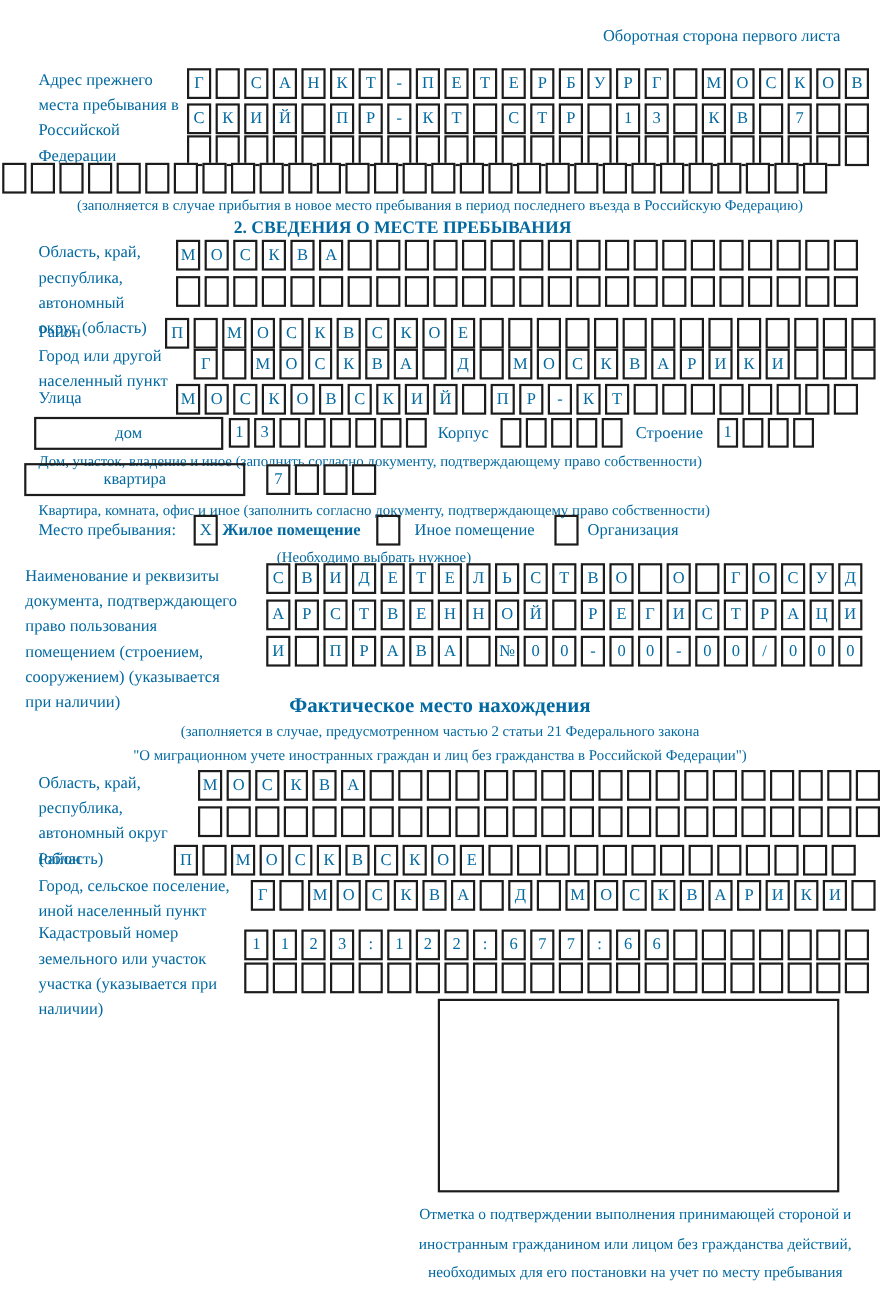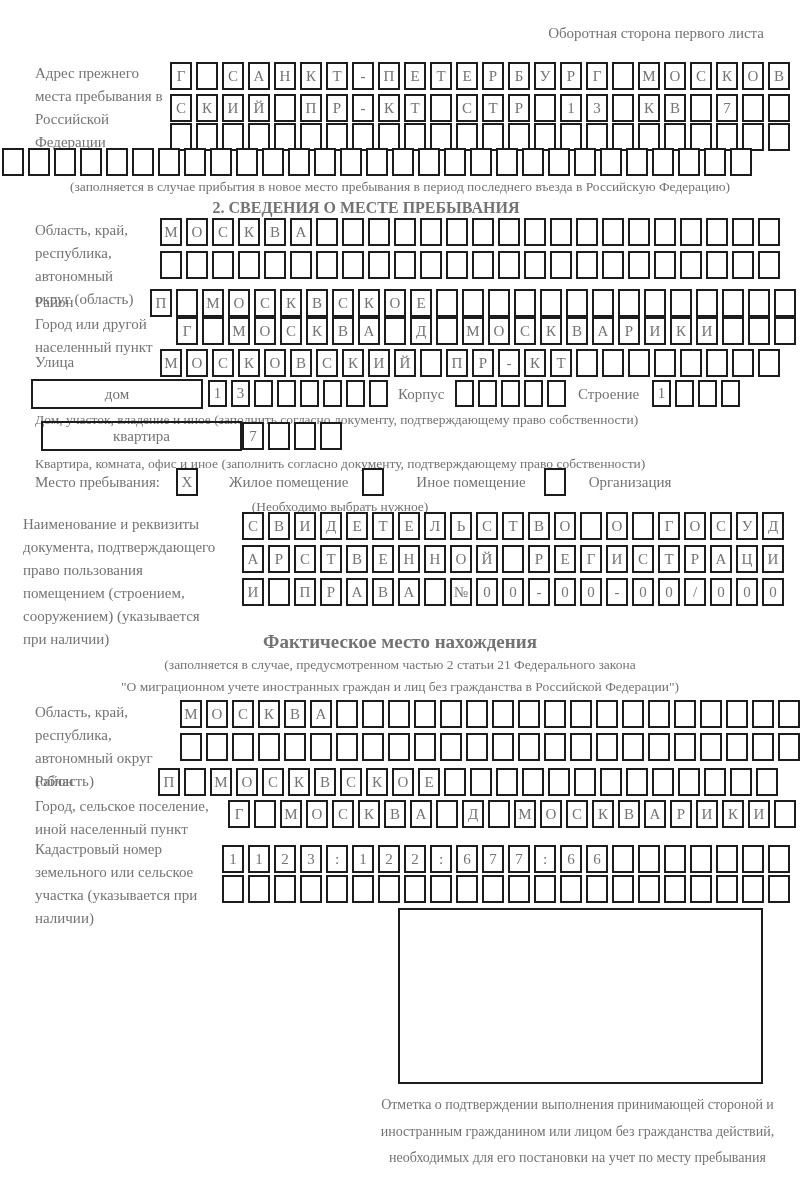--- a/index.html
+++ b/index.html
@@ -1,18 +1,18 @@
 <!DOCTYPE html>
 <html><head>
 <meta charset="utf-8">
 <style>
   html,body { margin:0; padding:0; background:#fff; }
   .page {
     position:relative; width:800px; height:1180px; background:#ffffff;
-    font-family:"Liberation Serif","DejaVu Serif",serif; color:#737373;
+    font-family:"Liberation Serif","DejaVu Serif",serif; color:#0369a1;
     overflow:hidden;
   }
   .abs { position:absolute; }
   .lbl { font-size:15px; line-height:23px; }
   .cap { font-size:13.5px; }
   .center { text-align:center; }
   .bold { font-weight:bold; }
   .cells { display:flex; }
   .cell {
     width:22px; height:28px; box-sizing:border-box; border:2px solid #1c1c1c;
@@ -312,37 +312,37 @@
     </div>
   <div class="abs lbl" style="left:578px; top:383px;">Строение</div>
   <div class="abs cells compact" style="left:652px; top:380px;">
       <span class="cell">1</span>
       <span class="cell"></span>
       <span class="cell"></span>
       <span class="cell"></span>
     </div>
   <div class="abs cap" style="left:35px; top:412px;text-align:center;">Дом, участок, владение и иное (заполнить согласно документу, подтверждающему право собственности)</div>
 
-  <div class="abs widebox" style="left:41px; top:421px; width:201px;">квартира</div>
+  <div class="abs widebox" style="left:22px; top:421px; width:201px;">квартира</div>
   <div class="abs cells" style="left:242px; top:422px;">
       <span class="cell">7</span>
       <span class="cell"></span>
       <span class="cell"></span>
       <span class="cell"></span>
     </div>
   <div class="abs cap" style="left:35px; top:456px;">Квартира, комната, офис и иное (заполнить согласно документу, подтверждающему право собственности)</div>
 
   <div class="abs mesto-row" style="left:35px; top:468px;">
     <span>Место пребывания:</span>
     <span class="checkbox" style="margin-left:16px;">X</span>
-    <span style="margin-left:31px;">Жилое помещение</span>
+    <span style="margin-left:4px;font-weight:bold;">Жилое помещение</span>
     <span class="checkbox" style="margin-left:14px;"></span>
-    <span style="margin-left:32px;">Иное помещение</span>
+    <span style="margin-left:13px;">Иное помещение</span>
     <span class="checkbox" style="margin-left:18px;"></span>
-    <span style="margin-left:23px;">Организация</span>
+    <span style="margin-left:8px;">Организация</span>
   </div>
   <div class="abs cap center" style="left:180px; top:499px; width:320px;">(Необходимо выбрать нужное)</div>
 
   <div class="abs lbl" style="left:23px; top:513px; width:202px;">Наименование и реквизиты документа, подтверждающего право пользования помещением (строением, сооружением) (указывается при наличии)</div>
   <div class="abs cells" style="left:242px; top:512px;">
       <span class="cell">С</span>
       <span class="cell">В</span>
       <span class="cell">И</span>
       <span class="cell">Д</span>
       <span class="cell">Е</span>
@@ -515,21 +515,21 @@
       <span class="cell">К</span>
       <span class="cell">В</span>
       <span class="cell">А</span>
       <span class="cell">Р</span>
       <span class="cell">И</span>
       <span class="cell">К</span>
       <span class="cell">И</span>
       <span class="cell"></span>
     </div>
 
-  <div class="abs lbl" style="left:35px; top:838px; width:172px;">Кадастровый номер земельного или сельское участка (указывается при наличии)</div>
+  <div class="abs lbl" style="left:35px; top:838px; width:172px;">Кадастровый номер земельного или участок участка (указывается при наличии)</div>
   <div class="abs cells" style="left:222px; top:845px;">
       <span class="cell">1</span>
       <span class="cell">1</span>
       <span class="cell">2</span>
       <span class="cell">3</span>
       <span class="cell">:</span>
       <span class="cell">1</span>
       <span class="cell">2</span>
       <span class="cell">2</span>
       <span class="cell">:</span>

